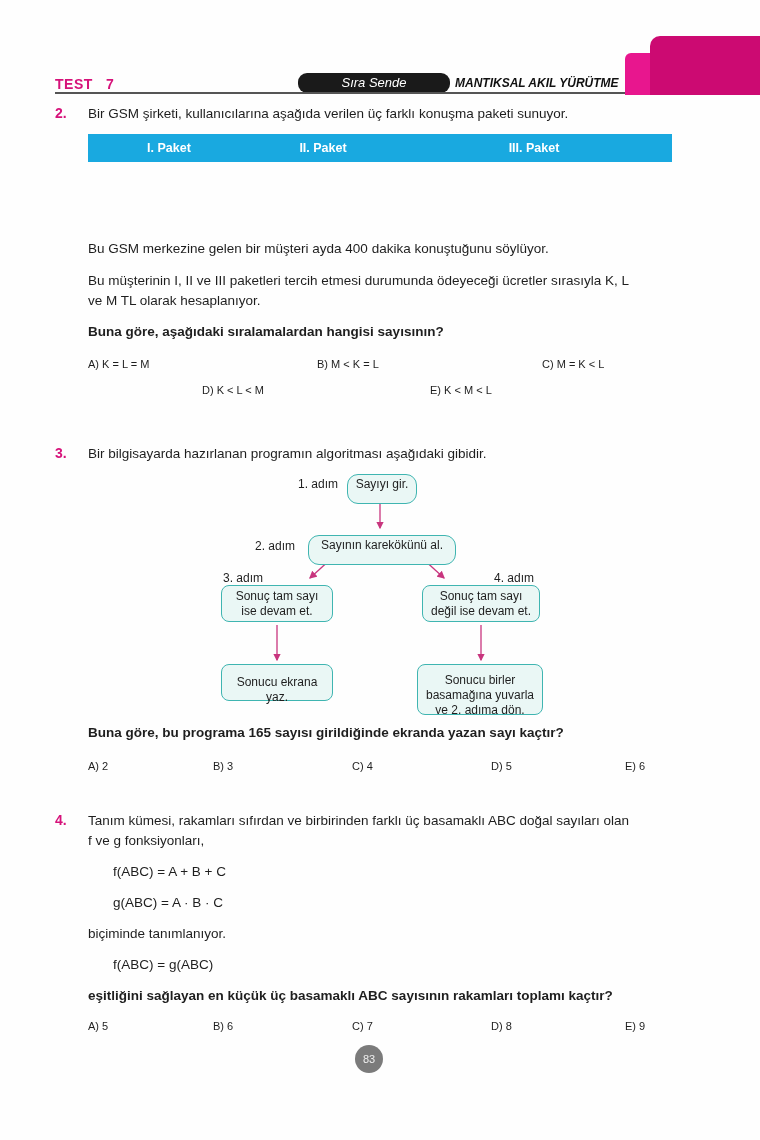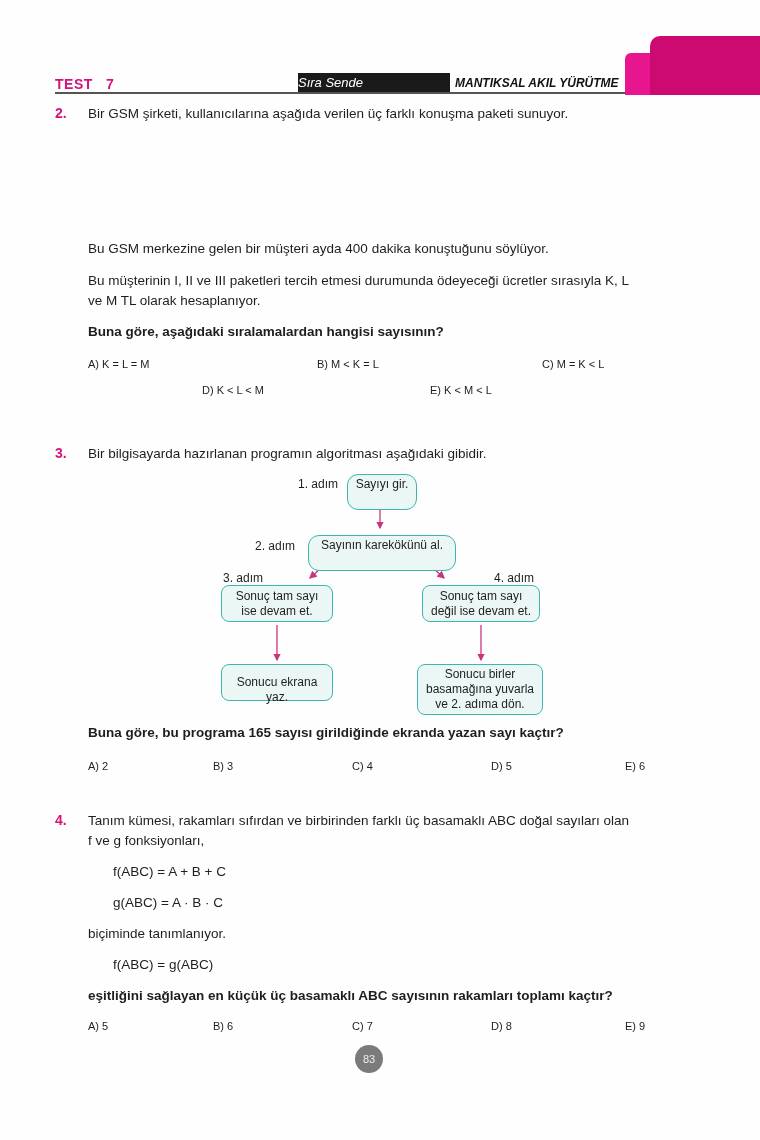--- a/index.html
+++ b/index.html
@@ -3,57 +3,62 @@
 <meta charset="utf-8">
 <style>
   html, body { margin:0; padding:0; }
   body { width:760px; height:1140px; background:#fefefe; position:relative; overflow:hidden;
          font-family:"Liberation Sans", sans-serif; color:#1e1e1e; }
   .abs { position:absolute; }
   
   .test-label { left:55px; top:76px; font-weight:bold; font-size:14px; color:#d6127a; letter-spacing:0.5px; }
   .header-rule { left:55px; top:92px; width:570px; height:2px; background:#555; }
   .sira-sende { left:298px; top:73px; width:152px; height:20px; background:#1a1a1a; color:#fff;
-                font-style:italic; font-size:13px; line-height:20px; }
+                font-style:italic; font-size:13px; text-align:center; line-height:20px;border-radius:9px; }
   .topic { left:455px; top:76px; font-weight:bold; font-style:italic; font-size:12px; color:#111; }
   .tab-back { left:625px; top:53px; width:40px; height:42px; background:#e8168e; border-radius:6px 0 0 0; }
   .tab-front { left:650px; top:36px; width:110px; height:59px; background:#cc0a72; border-radius:10px 0 0 0; }
   .qnum { font-weight:bold; color:#d6127a; font-size:14px; }
   .txt { font-size:13.5px; line-height:19px; }
   .bold { font-weight:bold; }
   
   table.paket { border-collapse:collapse; position:absolute; left:88px; top:134px; width:584px; font-size:12.5px; }
   table.paket th { background:#19a9e0; color:#fff; font-weight:bold; height:24px; border:1px solid #19a9e0; }
   table.paket th + th { border-left:1px solid #fff; }
   table.paket td { border:1px solid #2aa9d8; text-align:center; vertical-align:top; padding:4px 4px; line-height:18px; }
   .choice { font-size:11px; }
   
   .fbox { border:1.5px solid #3fb5b1; border-radius:8px; background:#eaf7f5; text-align:center;
           font-size:12px; line-height:15px; position:absolute; box-sizing:border-box; }
-  .pill { border-radius:11px; padding:0 5px; height:36px; line-height:19px; }
+  .pill { border-radius:11px; padding:0 5px; height:30px; line-height:19px; }
   .step { font-size:12px; position:absolute; }
   svg.arrows { position:absolute; left:0; top:0; }
   .pagenum { left:355px; top:1045px; width:28px; height:28px; border-radius:50%; background:#7b7b7b;
              color:#eee; font-size:11px; text-align:center; line-height:28px; }
 </style>
 </head>
 <body>
 
 <div class="abs tab-back"></div>
 <div class="abs tab-front"></div>
 <div class="abs test-label" style="white-space:pre">TEST   7</div>
 <div class="abs sira-sende">Sıra Sende</div>
 <div class="abs topic">MANTIKSAL AKIL YÜRÜTME</div>
 <div class="abs header-rule"></div>
 
 <div class="abs qnum" style="left:55px;top:105px">2.</div>
 <div class="abs txt" style="left:88px;top:104px">Bir GSM şirketi, kullanıcılarına aşağıda verilen üç farklı konuşma paketi sunuyor.</div>
 
 <table class="paket">
   <tbody>
+      <tr>
+    <th style="width:158px">I. Paket</th>
+    <th style="width:144px">II. Paket</th>
+    <th>III. Paket</th>
+  </tr>
 </tbody>
   </table>
 
 <div class="abs txt" style="left:88px;top:239px">Bu GSM merkezine gelen bir müşteri ayda 400 dakika konuştuğunu söylüyor.</div>
 <div class="abs txt" style="left:88px;top:271px">Bu müşterinin I, II ve III paketleri tercih etmesi durumunda ödeyeceği ücretler sırasıyla K, L</div>
 <div class="abs txt" style="left:88px;top:291px">ve M TL olarak hesaplanıyor.</div>
 <div class="abs txt bold" style="left:88px;top:322px">Buna göre, aşağıdaki sıralamalardan hangisi sayısının?</div>
 <div class="abs choice" style="left:88px;top:358px">A) K = L = M</div>
 <div class="abs choice" style="left:317px;top:358px">B) M &lt; K = L</div>
 <div class="abs choice" style="left:542px;top:358px">C) M = K &lt; L</div>
@@ -93,21 +98,21 @@
   <div class="fbox" style="left:422px;top:585px;width:118px;height:37px;padding-top:3px">
     <div>Sonuç tam sayı</div>
     <div>değil ise devam et.</div>
   </div>
 
   <div class="fbox" style="left:221px;top:664px;width:112px;height:37px;padding-top:10px">
     <div>Sonucu ekrana</div>
     <div>yaz.</div>
   </div>
 
-  <div class="fbox" style="left:417px;top:664px;width:126px;height:51px;padding-top:2px">
+  <div class="fbox" style="left:417px;top:664px;width:126px;height:51px;padding-top:8px">
     <div>Sonucu birler</div>
     <div>basamağına yuvarla</div>
     <div>ve 2. adıma dön.</div>
   </div>
 </div>
 
 <div class="abs txt bold" style="left:88px;top:723px">Buna göre, bu programa 165 sayısı girildiğinde ekranda yazan sayı kaçtır?</div>
 <div class="abs choice" style="left:88px;top:760px">A) 2</div>
 <div class="abs choice" style="left:213px;top:760px">B) 3</div>
 <div class="abs choice" style="left:352px;top:760px">C) 4</div>

